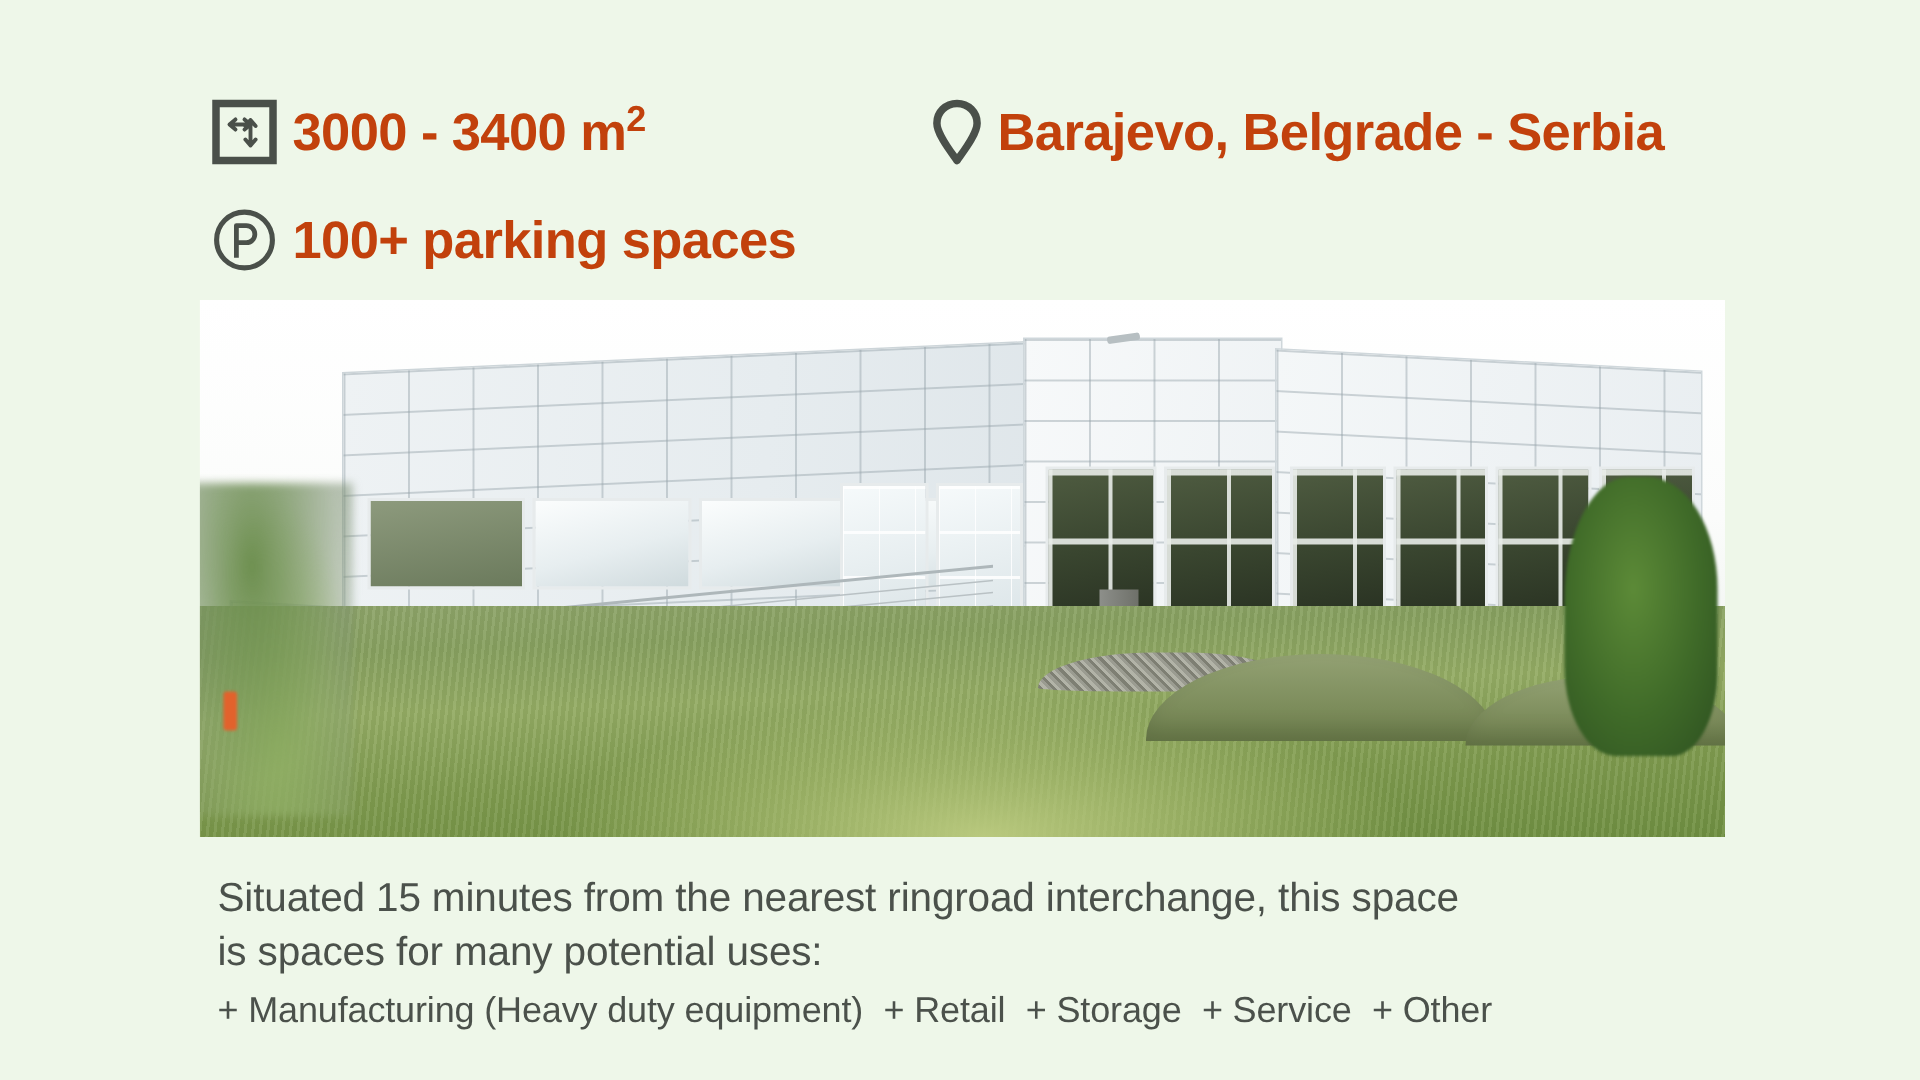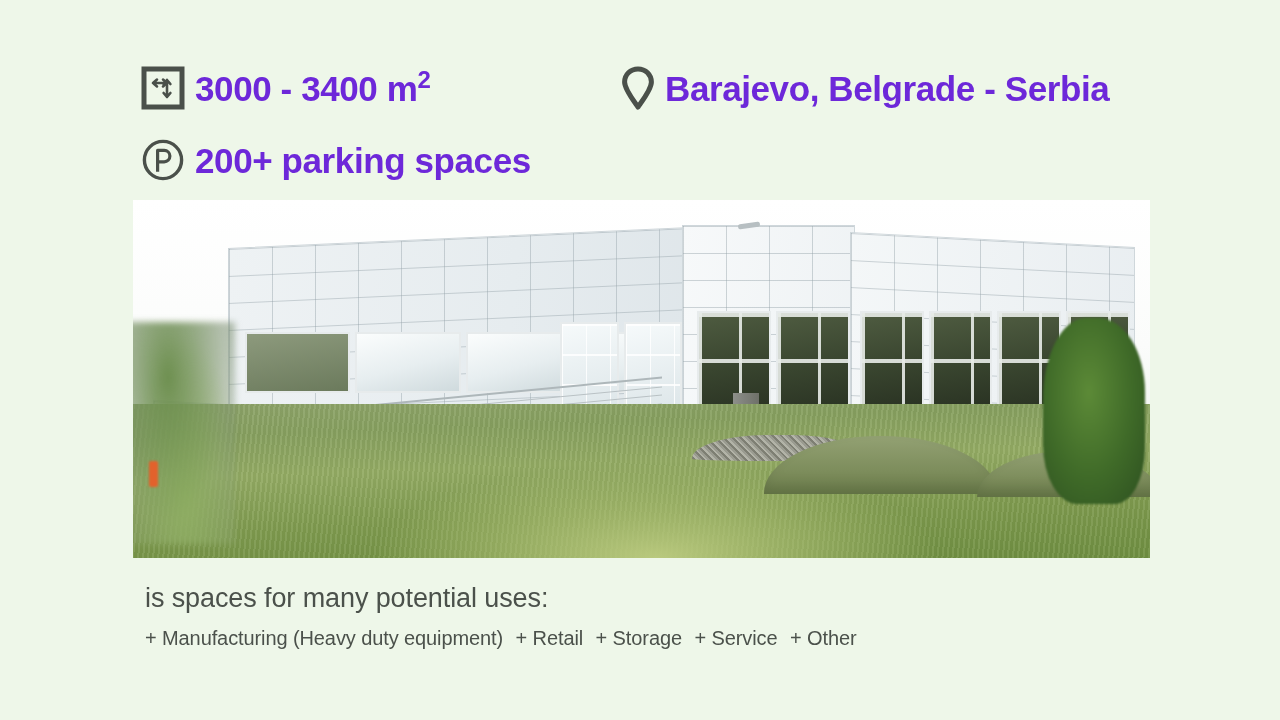--- a/index.html
+++ b/index.html
@@ -46,21 +46,21 @@
     height: 56px;
     flex: 0 0 54px;
     display: flex;
     align-items: center;
     justify-content: flex-start;
   }
   .spec-label {
     font-size: 35px;
     font-weight: bold;
     letter-spacing: -0.4px;
-    color: #6d28d9;
+    color: #c2410c;
     white-space: nowrap;
     line-height: 1;
   }
   .spec-label .sup {
     font-size: 24px;
     vertical-align: super;
     line-height: 0;
   }
   .pin-row .spec-icon { justify-content: center; }
 
@@ -290,21 +290,21 @@
     width: 1010px;
   }
   .lede {
     font-size: 27px;
     line-height: 36px;
     color: #4b514b;
     letter-spacing: -0.1px;
   }
   .uses {
     margin-top: 8px;
-    font-size: 20px;
+    font-size: 24px;
     line-height: 28px;
     color: #4b514b;
     letter-spacing: -0.1px;
     white-space: nowrap;
   }
   .use-item { margin-right: 7px; }
 </style>
 </head>
 <body>
 
@@ -337,21 +337,21 @@
 
     <div class="spec-row">
 
       <div class="spec-item col-left">
         <span class="spec-icon">
           <svg width="44" height="44" viewBox="0 0 44 44">
             <circle cx="22" cy="22" r="18.6" fill="none" stroke="#4a504a" stroke-width="3.4"></circle>
             <path d="M16.6 32.2 V12.4 h6.6 a5.7 5.7 0 0 1 0 11.4 h-6.6" fill="none" stroke="#4a504a" stroke-width="3.2" stroke-linejoin="round" stroke-linecap="square"></path>
           </svg>
         </span>
-        <span class="spec-label">200+ parking spaces</span>
+        <span class="spec-label">100+ parking spaces</span>
       </div>
 
     </div>
   </div>
 
   <div class="photo-wrap">
     <div class="photo">
       <div class="sky"></div>
 
       <div class="blk wing-left">
@@ -406,20 +406,21 @@
       <div class="mound m2"></div>
 
       <div class="tree"></div>
       <div class="foliage-left"></div>
       <div class="post-orange"></div>
     </div>
   </div>
 
   <div class="body-text">
     <div class="lede">
+      <div>Situated 15 minutes from the nearest ringroad interchange, this space</div>
       <div>is spaces for many potential uses:</div>
     </div>
     <div class="uses">
       <span class="use-item">+ Manufacturing (Heavy duty equipment)</span>
       <span class="use-item">+ Retail</span>
       <span class="use-item">+ Storage</span>
       <span class="use-item">+ Service</span>
       <span class="use-item">+ Other</span>
     </div>
   </div>

